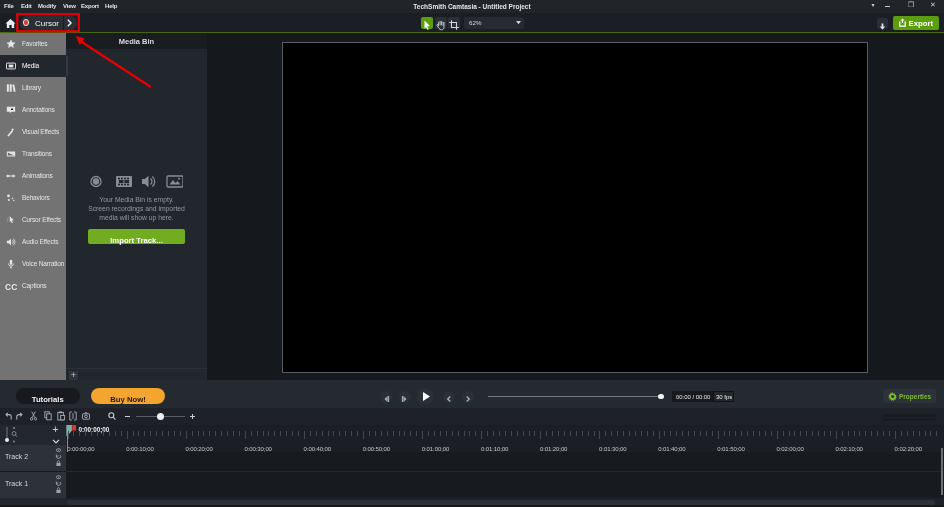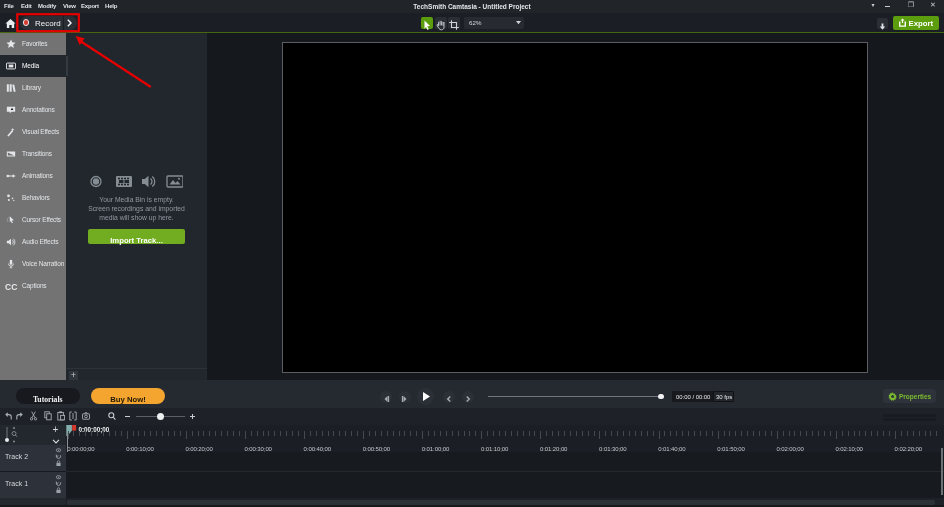--- a/index.html
+++ b/index.html
@@ -55,21 +55,21 @@
 
 
 #canvasarea { left:207px; top:33px; width:737px; height:347px; background:#15191e; }
 #canvas { position:absolute; left:75px; top:9px; width:586px; height:331px;
   background:#000; border:1px solid #5a5e62; }
 
 
 #midbar { left:0; top:380px; width:944px; height:28px; background:#252930; }
 .pill { position:absolute; top:8px; height:16px; border-radius:8px; text-align:center; }
 #tutorials { left:15.5px; width:64.5px; background:#17191e; }
-#tutorials span { font-size:7.7px; font-weight:600; color:#f0f1f2; line-height:16px;font-family:Liberation Serif, serif; }
+#tutorials span { font-size:7.7px; font-weight:600; color:#f0f1f2; line-height:16px; }
 #buynow { left:91px; width:74px; background:#f3a52f; }
 #buynow span { font-size:7.7px; font-weight:700; color:#211907; line-height:16px; }
 .pbtn { position:absolute; border-radius:50%; background:#2b3037; }
 #timebox { position:absolute; left:672px; top:11px; width:62px; height:11px; background:#17191d;
   border-radius:1px; }
 #timebox .t1 { position:absolute; left:4px; top:2.5px; font-size:5.9px; color:#e8eaec; white-space:nowrap; }
 #fpsbox { position:absolute; left:41px; top:0; width:21px; height:11px; background:#23272c;
   border:1px solid #101215; border-radius:1px; white-space:nowrap; }
 #fpsbox span { position:absolute; left:2px; top:1.5px; font-size:6px; color:#e8eaec; }
 #propbtn { position:absolute; left:883px; top:9px; width:53px; height:14px;
@@ -112,21 +112,21 @@
     <span class="winbtn" style="left:904px; font-size:7px;">❐</span>
     <span class="winbtn" style="left:926px;">✕</span>
   </div>
 
   <div class="abs" id="toolbar">
     <svg style="position:absolute;left:4.5px;top:5px;" width="11" height="11" viewBox="0 0 12 12">
       <path d="M6 1 L11.5 6 L10 6 L10 11 L7.3 11 L7.3 7.5 L4.7 7.5 L4.7 11 L2 11 L2 6 L0.5 6 Z" fill="#e8eaec"></path>
     </svg>
     <div id="recordpill">
       <div id="recdot"></div>
-      <span id="rectext">Record</span>
+      <span id="rectext">Cursor</span>
       <div id="recdivider"></div>
       <svg style="position:absolute;left:46.5px;top:3px;" width="5" height="8" viewBox="0 0 5 8">
           <path d="M0.8 0.8 L4 4 L0.8 7.2" stroke="#f0f1f2" stroke-width="1.5" fill="none"></path>
         </svg>
     </div>
     <div class="toolbtn" style="left:421px; background:#5c9d0e;">
       <svg width="12" height="12" viewBox="0 0 12 12">
           <path d="M3.5 1.5 L9 7 L6.3 7.3 L7.8 10.3 L6.5 10.9 L5 7.9 L3.5 9.7 Z" fill="#fff"></path>
         </svg>
     </div>
@@ -251,20 +251,23 @@
     </div>
     <div class="sideitem" style="top:242px;">
       <svg style="width:13px;height:10px;top:6px;left:5px;" width="13" height="10" viewBox="0 0 13 10">
           <text x="0" y="8.5" font-family="Liberation Sans" font-size="8.5" font-weight="bold" fill="#e4e6e9">CC</text>
         </svg>
       <span class="lbl">Captions</span>
     </div>
   </div>
 
   <div class="abs" id="mediabin">
+    <div id="mbheader">
+        <span>Media Bin</span>
+      </div>
     <svg style="position:absolute;left:24px;top:142px;" width="93" height="13" viewBox="0 0 93 13">
       <g fill="none" stroke="#868d95" stroke-width="1.3">
         <circle cx="6" cy="6.5" r="5"></circle>
         <circle cx="6" cy="6.5" r="2.5" fill="#868d95"></circle>
       </g>
       <g transform="translate(26,0)" fill="#868d95">
         <rect x="0" y="1" width="16" height="11" rx="1"></rect>
         <rect x="2" y="2.7" width="2" height="1.6" fill="#22262d"></rect>
           <rect x="2" y="8.7" width="2" height="1.6" fill="#22262d"></rect>
         <rect x="5" y="2.7" width="2" height="1.6" fill="#22262d"></rect>

